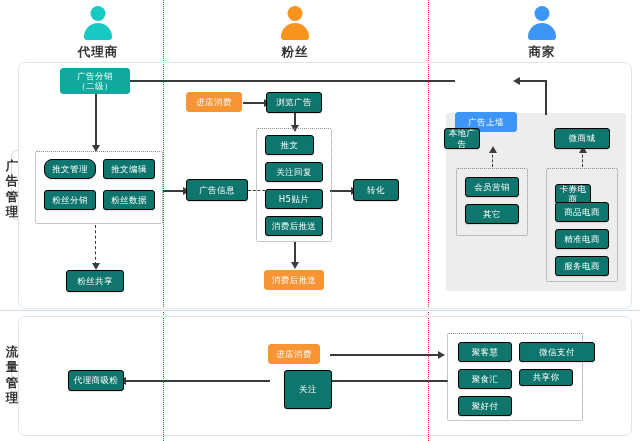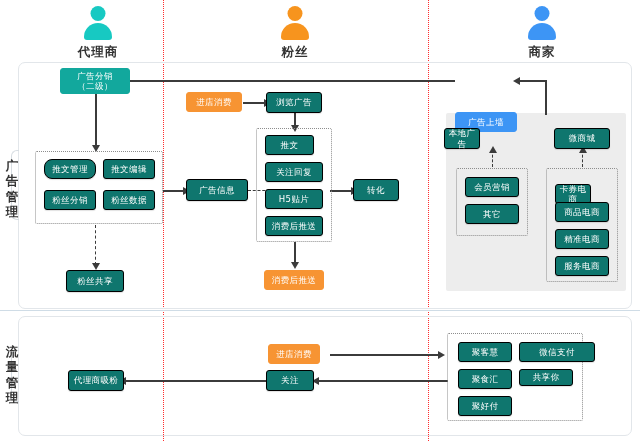--- a/index.html
+++ b/index.html
@@ -214,21 +214,21 @@
   <div class="arw arw-r" style="left:438px;top:350.5px;"></div>
 
   <div class="ln lnh" style="left:318px;top:380px;width:130px;"></div>
   <div class="arw arw-l" style="left:312px;top:376.5px;"></div>
 
   <div class="ln lnh" style="left:125px;top:380px;width:145px;"></div>
   <div class="arw arw-l" style="left:119px;top:376.5px;"></div>
 
   <div class="node n-grey" style="left:68px;top:370px;width:56px;height:21px;">代理商吸粉</div>
 
-  <div class="node n-grey" style="left:266px;top:370px;width:48px;height:21px;">关注</div>
+  <div class="node n-grey" style="left:284px;top:370px;width:48px;height:39px;">关注</div>
 
   <div class="node n-orange" style="left:268px;top:344px;width:52px;height:20px;">进店消费</div>
 
   <div class="dgroup" style="left:447px;top:333px;width:136px;height:88px;"></div>
   <div class="node n-grey" style="left:458px;top:342px;width:54px;height:20px;">聚客慧</div>
   <div class="node n-grey" style="left:519px;top:342px;width:76px;height:20px;">微信支付</div>
   <div class="node n-grey" style="left:458px;top:369px;width:54px;height:20px;">聚食汇</div>
   <div class="node n-grey" style="left:519px;top:369px;width:54px;height:17px;">共享你</div>
   <div class="node n-grey" style="left:458px;top:396px;width:54px;height:20px;">聚好付</div>
 

